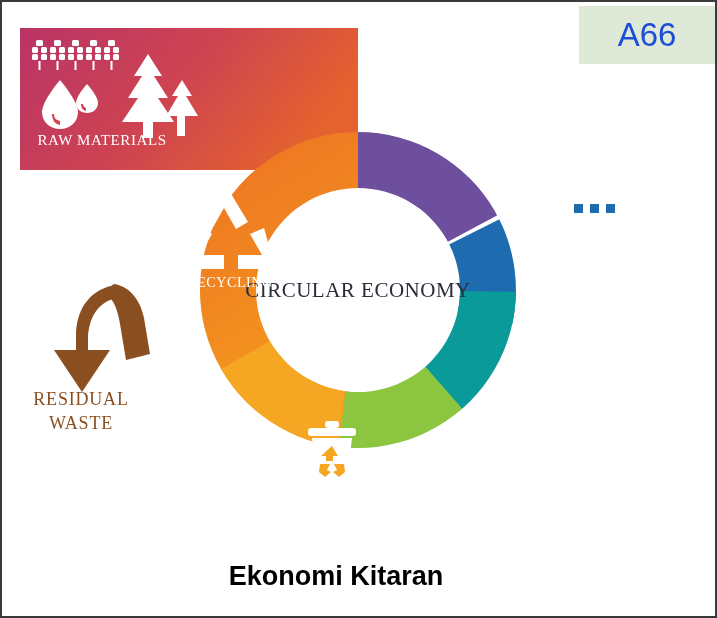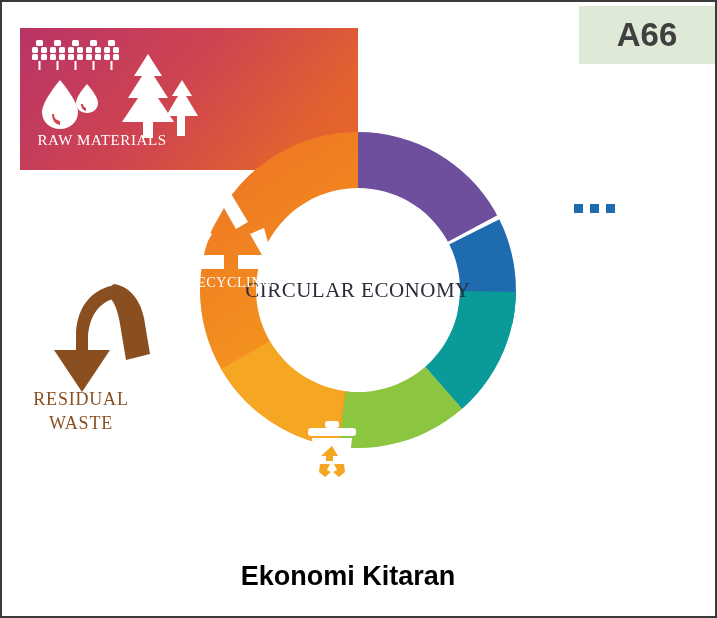--- a/index.html
+++ b/index.html
@@ -12,27 +12,27 @@
   #diagram{position:absolute;left:0;top:0;width:713px;height:614px;}
   .svg-text{fill:#ffffff;font-family:"Liberation Serif",serif;}
 
   
   #a66-badge{
     position:absolute;left:577px;top:4px;width:136px;height:58px;
     background:#dfe9d7;display:flex;align-items:center;justify-content:center;
     box-sizing:border-box;
   }
   #a66-badge span{
-    font-family:"Liberation Sans",sans-serif;font-weight:bold;
-    font-size:33px;color:#404040;letter-spacing:0px;
+    font-family:"Liberation Sans",sans-serif;font-weight:normal;
+    font-size:33px;color:#1d4ed8;letter-spacing:0px;
   }
 
   
   #caption{
-    position:absolute;left:16px;top:559px;width:660px;text-align:center;
+    position:absolute;left:4px;top:559px;width:660px;text-align:center;
   }
   #caption span{
     font-family:"Liberation Sans",sans-serif;font-weight:bold;
     font-size:27px;color:#000000;
   }
 </style>
 </head>
 <body>
 
 <div id="page">

